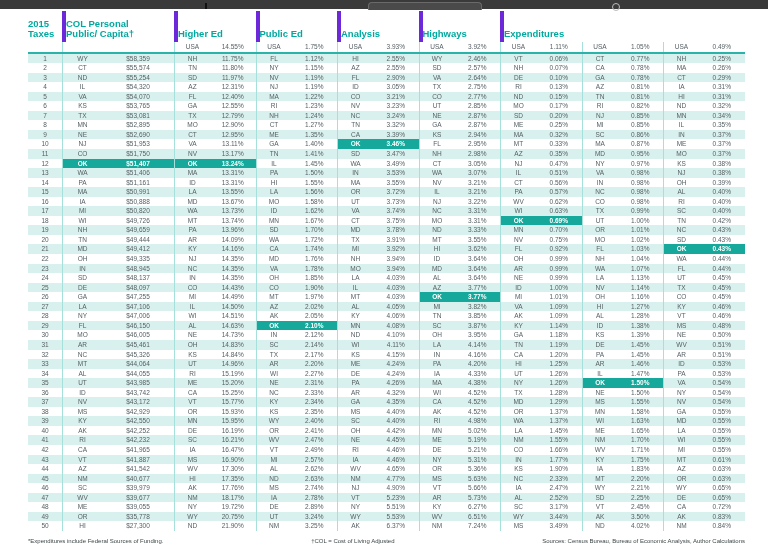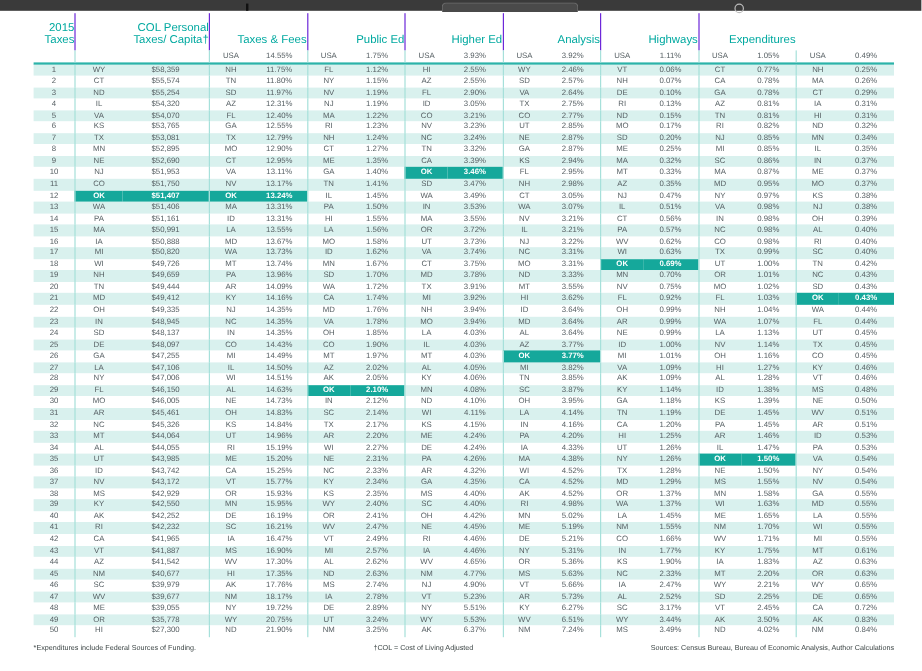--- a/index.html
+++ b/index.html
@@ -14,25 +14,25 @@
   .chrome-frag-dot{position:absolute;left:612px;top:3px;width:6px;height:6px;border:1px solid #bbb;
     border-radius:50%;}
   .chrome-frag-tick{position:absolute;left:205px;top:3px;width:2px;height:6px;background:#111;}
 
   .tbl{margin:2px 0 0 28px;width:717px;}
   .hrow{
     display:grid;grid-template-columns:34px 112px repeat(7,81.5px);
     height:31px;
   }
   .hcell{
-    display:flex;flex-direction:column;justify-content:flex-end;align-items:flex-end;
+    display:flex;flex-direction:column;justify-content:flex-end;align-items:flex-start;
     padding-bottom:3px;
-    color:#00a9a0;font-weight:400;font-size:9.5px;line-height:10px;text-align:center;
+    color:#00a9a0;font-weight:700;font-size:9.5px;line-height:10px;text-align:center;
   }
-  .hcell.gl{border-left:1px solid #6d28d9;}
+  .hcell.gl{border-left:4px solid #6d28d9;}
   .h1{white-space:nowrap;}
   .h2{white-space:nowrap;}
 
   .row{
     display:grid;grid-template-columns:34px 40px 72px repeat(7,36px 45.5px);
     height:9.55px;line-height:9.55px;
     font-size:6.5px;color:#576064;
   }
   .row.band{background:#d9f1ee;}
   .c{text-align:center;white-space:nowrap;overflow:hidden;}
@@ -57,33 +57,29 @@
 
 <div class="tbl">
 
   <div class="hrow">
     <div class="hcell">
       <span class="h1">2015</span>
       <span class="h2">Taxes</span>
     </div>
     <div class="hcell gl">
       <span class="h1">COL Personal</span>
-      <span class="h2">Taxes/ Capita†</span>
+      <span class="h2">Public/ Capita†</span>
     </div>
     <div class="hcell gl">
       <span class="h1"></span>
-      <span class="h2">Taxes &amp; Fees</span>
+      <span class="h2">Higher Ed</span>
     </div>
     <div class="hcell gl">
       <span class="h1"></span>
       <span class="h2">Public Ed</span>
-    </div>
-    <div class="hcell gl">
-      <span class="h1"></span>
-      <span class="h2">Higher Ed</span>
     </div>
     <div class="hcell gl">
       <span class="h1"></span>
       <span class="h2">Analysis</span>
     </div>
     <div class="hcell gl">
       <span class="h1"></span>
       <span class="h2">Highways</span>
     </div>
     <div class="hcell gl">

